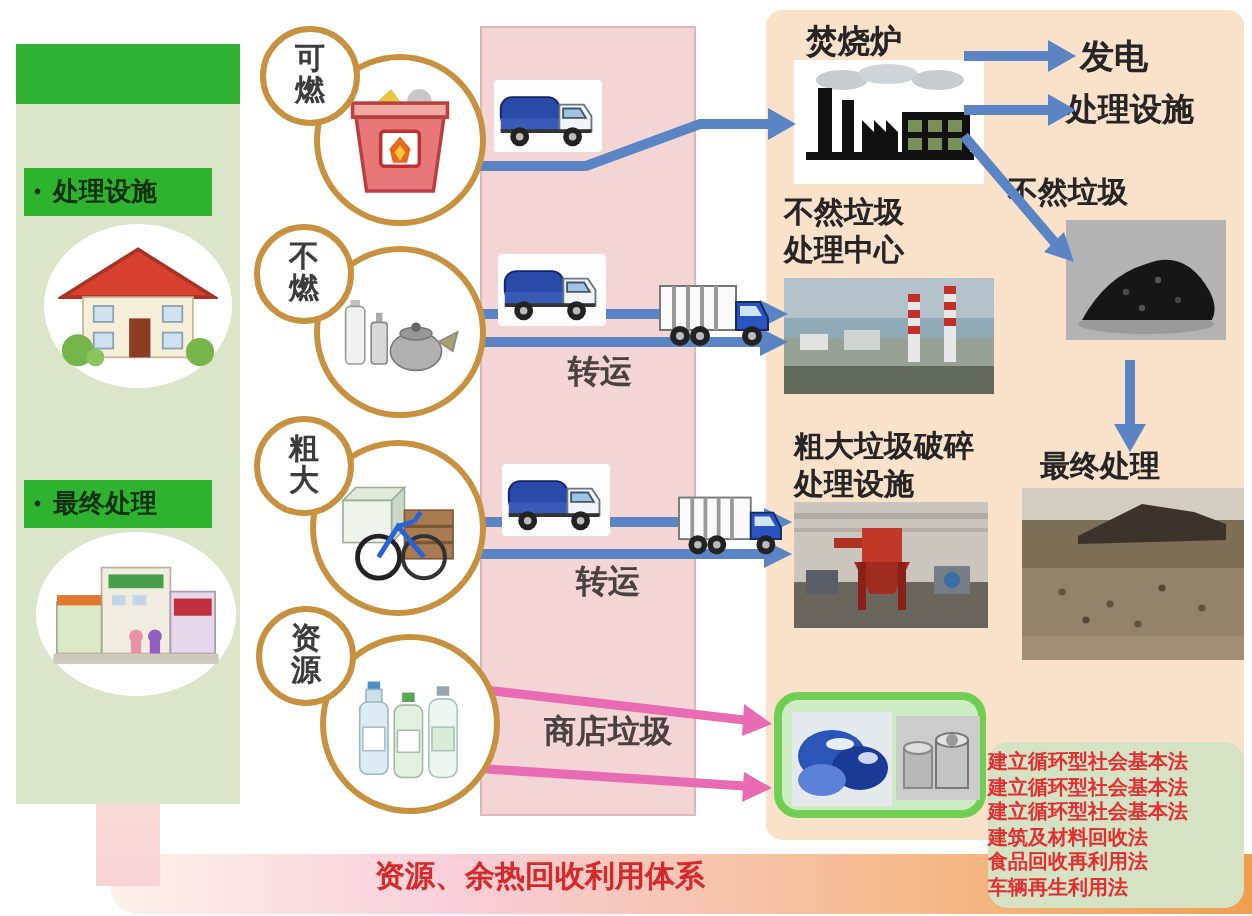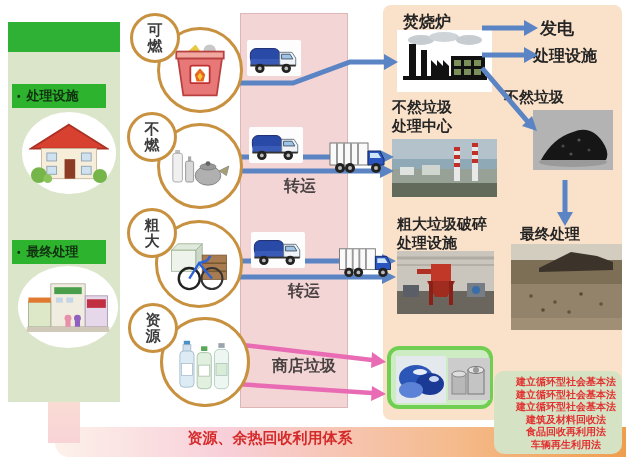--- a/index.html
+++ b/index.html
@@ -39,21 +39,21 @@
   
   .photo{z-index:3;overflow:hidden;}
 
   
   #products-box{left:387px;top:346px;width:106px;height:63px;background:#cdecc3;
                 border:4px solid #70cf52;border-radius:12px;box-sizing:border-box;z-index:4;}
 
   
   #laws-panel{left:494px;top:371px;width:128px;height:83px;background:#d6e2c4;
               border-radius:10px;z-index:5;padding-top:5px;box-sizing:border-box;}
-  .law-line{text-align:center;font-size:10px;font-weight:bold;color:#e23030;line-height:12.5px;padding-left:16px;}
+  .law-line{text-align:left;font-size:10px;font-weight:bold;color:#e23030;line-height:12.5px;}
 
   
   #pipe-band{left:55px;top:427px;width:571px;height:30px;z-index:0;
              background:linear-gradient(90deg,#fdf1ea 0%,#f8cfd9 30%,#f5bb8c 70%,#ef9e4e 100%);
              border-bottom-left-radius:14px;border-top-left-radius:14px;}
   #pipe-shaft{left:48px;top:368px;width:32px;height:75px;z-index:0;
               background:linear-gradient(180deg,#fbe3d0 0%,#f8d3d7 100%);
               border-top-left-radius:6px;border-top-right-radius:6px;}
   #pipe-head{left:38px;top:343px;width:0;height:0;z-index:0;
              border-left:26px solid transparent;border-right:26px solid transparent;

